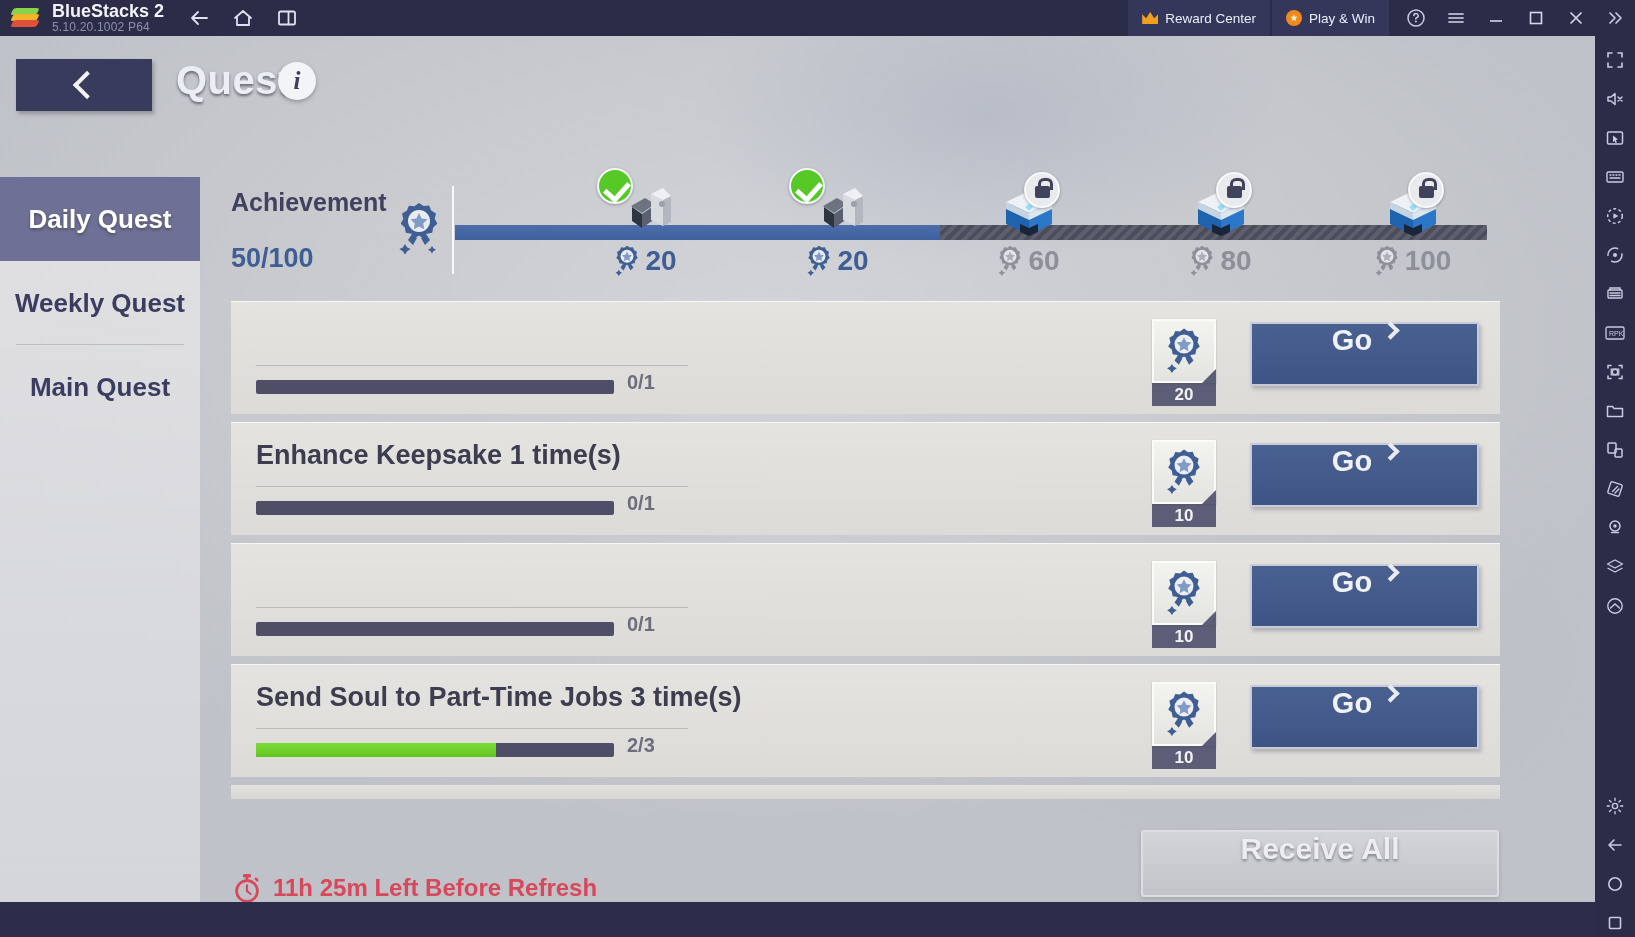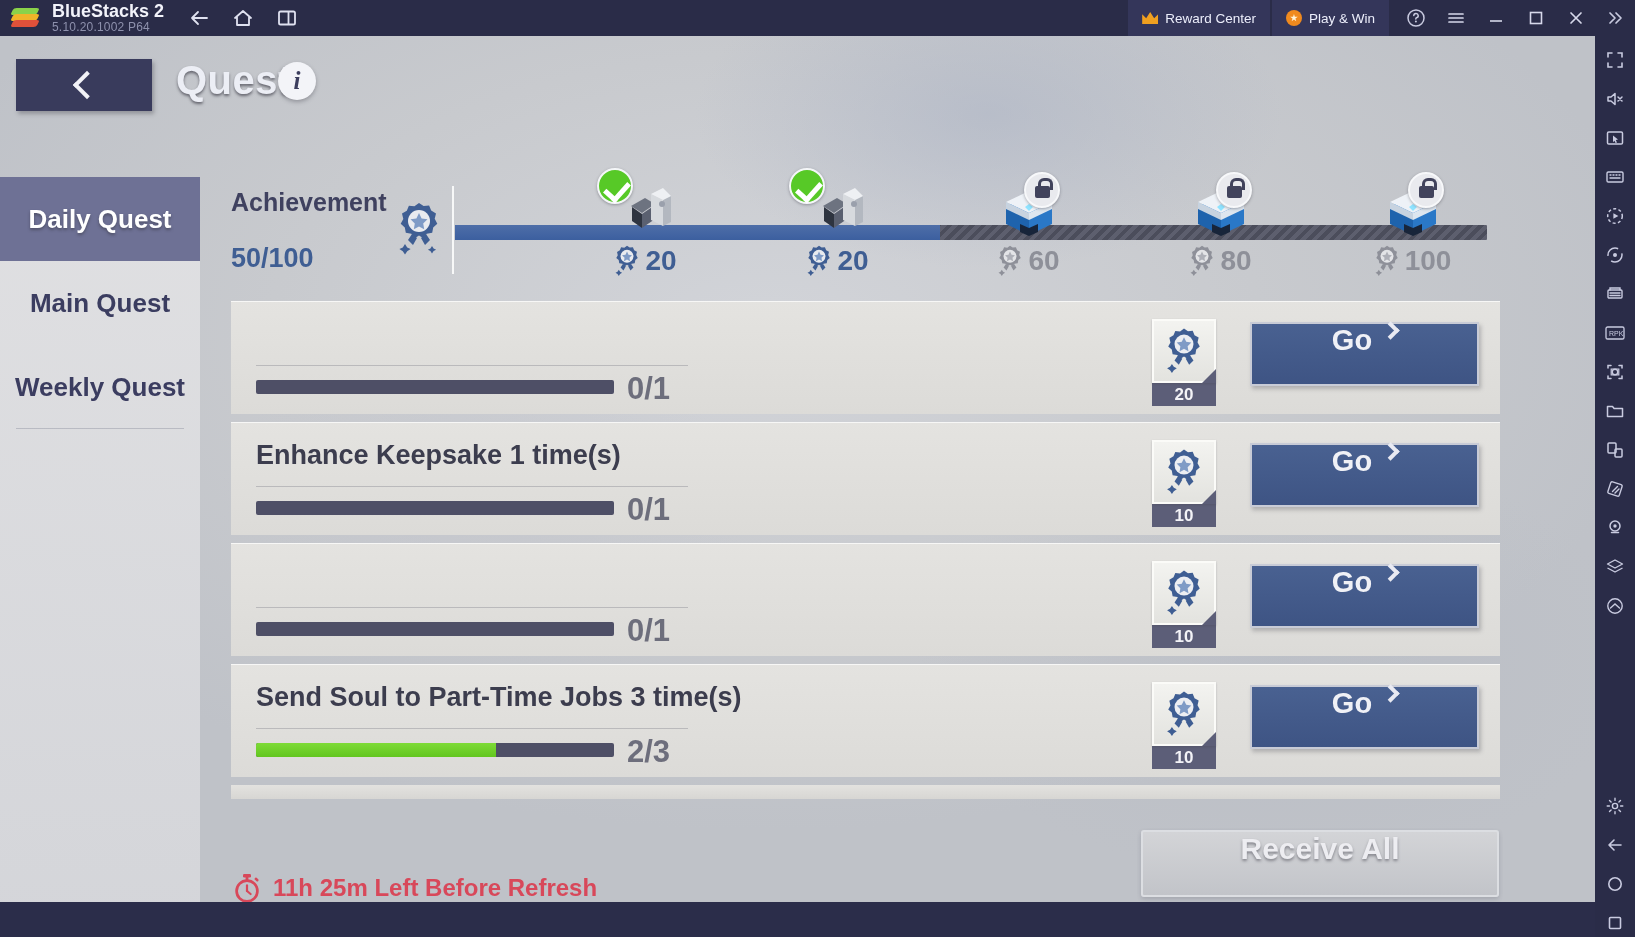--- a/index.html
+++ b/index.html
@@ -208,21 +208,21 @@
     font-size: 27px; color: #3c3d4e; font-weight: bold;
   }
   .qsep { position: absolute; left: 25px; top: 64px; width: 432px; height: 1px; background: rgba(130,130,140,.4); }
   .qbar {
     position: absolute; left: 25px; top: 79px; width: 358px; height: 14px;
     background: #4e4f66; border-radius: 2px; overflow: hidden;
   }
   .qbar-fill { height: 100%; background: linear-gradient(180deg,#7ddb36,#62c61f); }
   .qcount {
     position: absolute; left: 396px; top: 70px;
-    font-size: 31px; color: #6d6e7c; font-weight: bold;
+    font-size: 20px; color: #6d6e7c; font-weight: bold;
   }
   .reward {
     position: absolute; right: 284px; top: 18px; width: 64px; height: 87px;
   }
   .reward-box {
     width: 64px; height: 64px;
     background: linear-gradient(180deg,#f3f3f0,#e3e3df);
     border: 2px solid #fbfbf8;
     box-shadow: 0 1px 2px rgba(70,70,80,.3);
     display: flex; align-items: center; justify-content: center;
@@ -364,25 +364,25 @@
     <div class="back-btn">
       <span class="chev-left"></span>
     </div>
     <div class="quest-title">Quest</div>
     <div class="info-icon">i</div>
 
     <div class="tabrail">
       <div class="tab active">
         <span>Daily Quest</span>
       </div>
+      <div class="tab sep">
+        <span>Weekly Quest</span>
+      </div>
       <div class="tab">
         <span>Main Quest</span>
-      </div>
-      <div class="tab sep">
-        <span>Weekly Quest</span>
       </div>
     </div>
 
     <div class="ach-label">Achievement</div>
     <div class="ach-value">50/100</div>
 
     <div class="ach-medal">
       <svg viewBox="0 0 46 58" width="46" height="58">
         <path d="M23 3l4.6 3.1 5.5-.6 2.1 5.1 4.8 2.8-1.3 5.4 2.6 4.9-4.1 3.7-1 5.4-5.5.9L27 38l-4-2.6-4 2.6-3.7-4.3-5.5-.9-1-5.4-4.1-3.7L7.3 19 6 13.6l4.8-2.8 2.1-5.1 5.5.6z" fill="#3f5e93"></path>
         <circle cx="23" cy="21" r="11" fill="#e9ebef"></circle>

